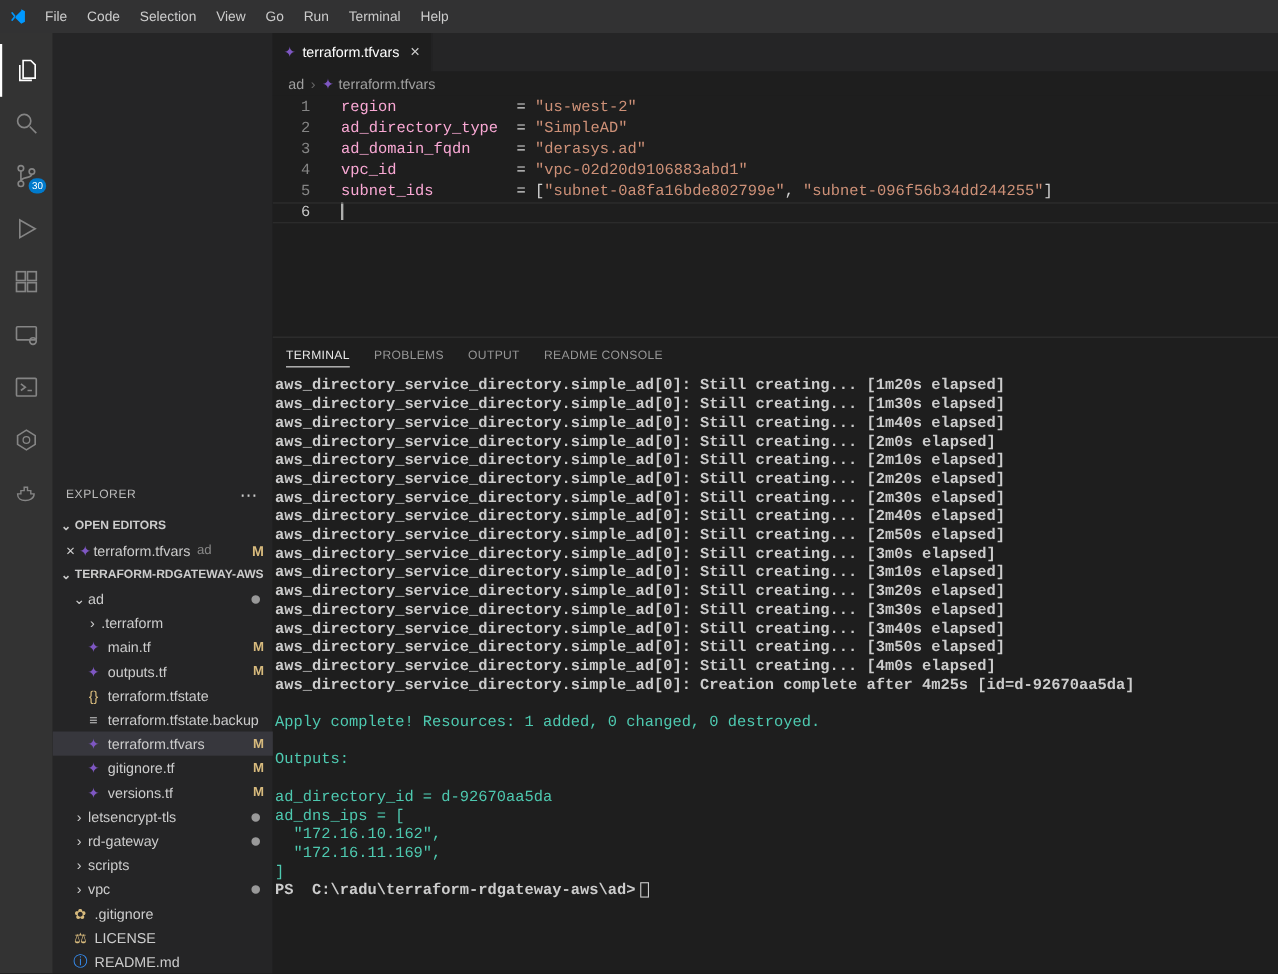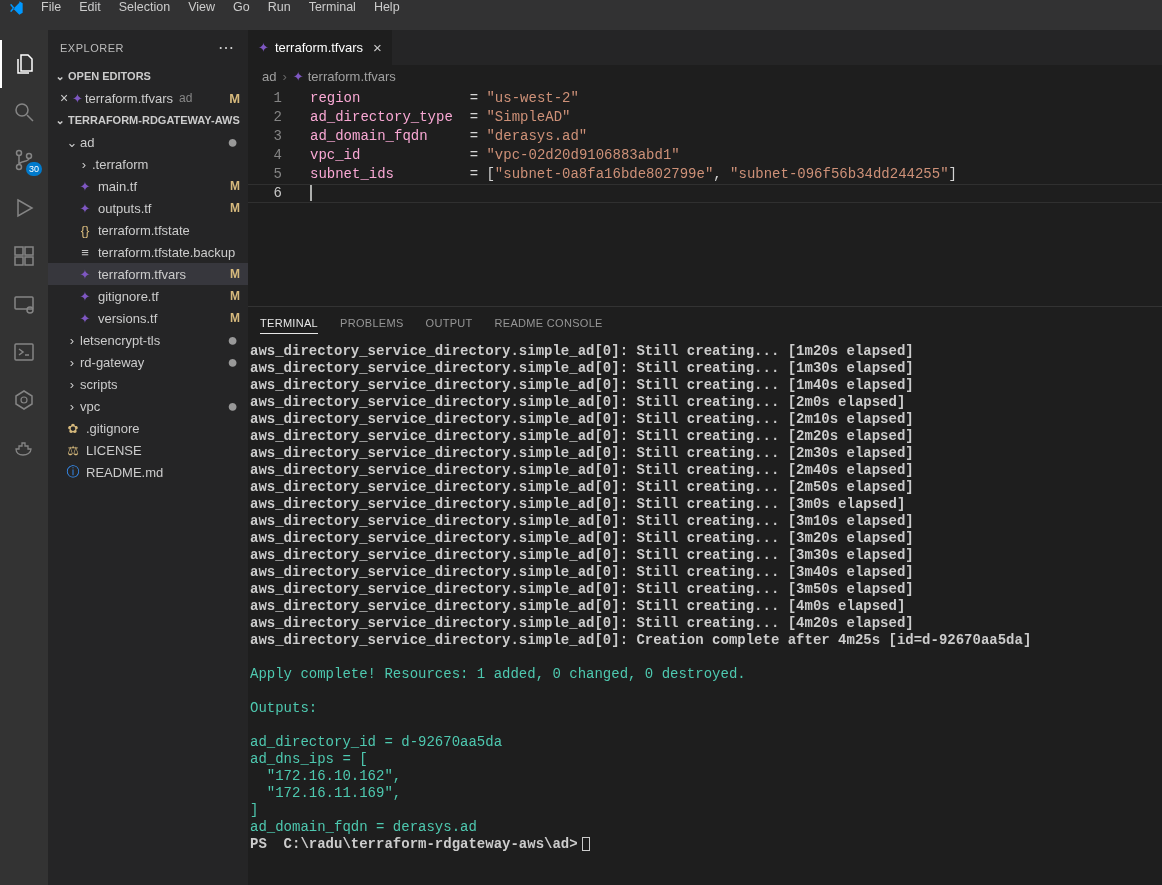--- a/index.html
+++ b/index.html
@@ -6,21 +6,21 @@
   body {
     width: 1162px; height: 885px;
     background: #1e1e1e; color: #ccc;
     font-family: "Segoe UI", -apple-system, sans-serif;
     font-size: 13px; overflow: hidden;
     display: flex; flex-direction: column;
   }
   
   .titlebar {
     height: 30px; background: #323233;
-    display: flex; 
+    display: flex; align-items: center;
     padding-left: 8px; color: #ccc;
   }
   .vscode-logo { width: 16px; height: 16px; margin-right: 8px; }
   .menu { display: flex; }
   .menu-item { padding: 0 9px; font-size: 12.5px; cursor: default; }
   .title-center { flex: 1; text-align: center; color: #ccc; font-size: 12px; padding-right: 50px;}
   
   .main { flex: 1; display: flex; min-height: 0; }
   
   .activitybar {
@@ -36,21 +36,21 @@
   .act-icon.active { color: #fff; border-left: 2px solid #fff; }
   .badge {
     position: absolute; bottom: 8px; right: 6px;
     background: #007acc; color: #fff; border-radius: 10px;
     font-size: 9px; min-width: 16px; height: 14px; line-height: 14px;
     text-align: center; padding: 0 3px;
   }
   
   .sidebar {
     width: 200px; background: #252526; color: #ccc;
-    display: flex; flex-direction: column; font-size: 13px;
+    display: flex; flex-direction: column; font-size: 13px; justify-content: flex-end;
   }
   .sidebar-title {
     height: 35px; display: flex; align-items: center;
     justify-content: space-between; padding: 0 12px;
     text-transform: uppercase; font-size: 11px; color: #bbb; letter-spacing: 0.5px;
   }
   .sidebar-section-header {
     height: 22px; display: flex; align-items: center;
     padding-left: 4px; font-size: 11px; font-weight: 700;
     text-transform: uppercase; color: #ccc; cursor: pointer;
@@ -149,21 +149,21 @@
 </style>
 </head>
 <body>
 
 <div class="titlebar">
   <svg class="vscode-logo" viewBox="0 0 24 24">
       <path fill="#0098ff" d="M17 2l5 3v14l-5 3-9-9 9-9zM3 7l4 5-4 5 2 1 5-6-5-6-2 1z"></path>
     </svg>
   <div class="menu">
     <div class="menu-item">File</div>
-    <div class="menu-item">Edit</div>
+    <div class="menu-item">Code</div>
     <div class="menu-item">Selection</div>
     <div class="menu-item">View</div>
     <div class="menu-item">Go</div>
     <div class="menu-item">Run</div>
     <div class="menu-item">Terminal</div>
     <div class="menu-item">Help</div>
   </div>
 </div>
 
 <div class="main">
@@ -375,30 +375,28 @@
           <div class="line term-white">aws_directory_service_directory.simple_ad[0]: Still creating... [2m30s elapsed]</div>
           <div class="line term-white">aws_directory_service_directory.simple_ad[0]: Still creating... [2m40s elapsed]</div>
           <div class="line term-white">aws_directory_service_directory.simple_ad[0]: Still creating... [2m50s elapsed]</div>
           <div class="line term-white">aws_directory_service_directory.simple_ad[0]: Still creating... [3m0s elapsed]</div>
           <div class="line term-white">aws_directory_service_directory.simple_ad[0]: Still creating... [3m10s elapsed]</div>
           <div class="line term-white">aws_directory_service_directory.simple_ad[0]: Still creating... [3m20s elapsed]</div>
           <div class="line term-white">aws_directory_service_directory.simple_ad[0]: Still creating... [3m30s elapsed]</div>
           <div class="line term-white">aws_directory_service_directory.simple_ad[0]: Still creating... [3m40s elapsed]</div>
           <div class="line term-white">aws_directory_service_directory.simple_ad[0]: Still creating... [3m50s elapsed]</div>
           <div class="line term-white">aws_directory_service_directory.simple_ad[0]: Still creating... [4m0s elapsed]</div>
-          <div class="line term-white">aws_directory_service_directory.simple_ad[0]: Still creating... [4m20s elapsed]</div>
           <div class="line term-white">aws_directory_service_directory.simple_ad[0]: Creation complete after 4m25s [id=d-92670aa5da]</div>
           <div class="line">&nbsp;</div>
           <div class="line term-green">Apply complete! Resources: 1 added, 0 changed, 0 destroyed.</div>
           <div class="line">&nbsp;</div>
           <div class="line term-green">Outputs:</div>
           <div class="line">&nbsp;</div>
           <div class="line term-green">ad_directory_id = d-92670aa5da</div>
           <div class="line term-green">ad_dns_ips = [</div>
           <div class="line term-green">  "172.16.10.162",</div>
           <div class="line term-green">  "172.16.11.169",</div>
           <div class="line term-green">]</div>
-          <div class="line term-green">ad_domain_fqdn = derasys.ad</div>
           <div class="line"><span class="term-white">PS  C:\radu\terraform-rdgateway-aws\ad&gt;</span><span class="prompt-cursor"></span></div>
         </div>
     </div>
   </div>
 </div>
 
 </body></html>

